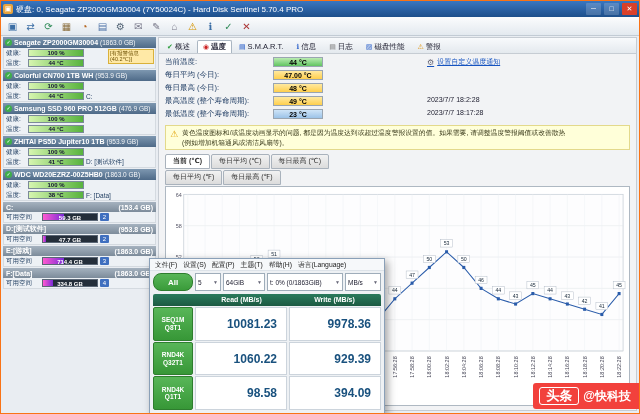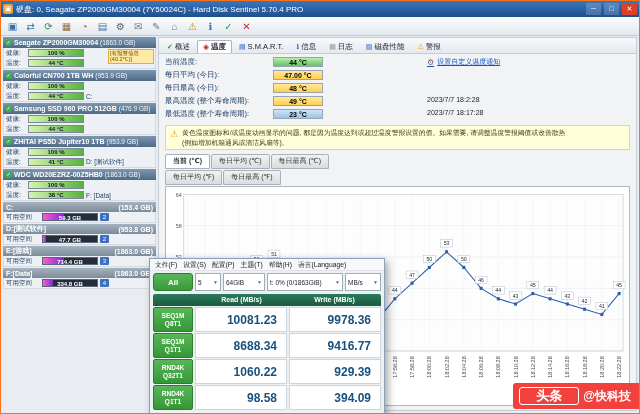--- a/index.html
+++ b/index.html
@@ -93,42 +93,42 @@
   .cdm-title { height:15px; background:linear-gradient(#f8fafc,#dce4ec); display:flex; align-items:center;
     gap:3px; padding:0 3px; border-bottom:1px solid #c2ccd6; flex:none; }
   .cdm-app-icon { width:9px; height:9px; background:#2d7dd2; border-radius:2px; flex:none; }
   .cdm-title-text { flex:1; font-size:7.5px; color:#222; white-space:nowrap; overflow:hidden; }
   .cdm-btn { width:14px; height:11px; text-align:center; font-size:6px; line-height:11px; color:#444; flex:none; }
   .cdm-menu { height:12px; display:flex; align-items:center; padding:0 2px; background:#f6f8fa;
     border-bottom:1px solid #dde3e9; flex:none; }
   .cdm-menu span { font-size:6.8px; color:#222; padding:0 3px; white-space:nowrap; }
   .cdm-controls { display:flex; gap:2px; padding:2px 3px; flex:none; }
   .cdm-all { width:40px; height:18px; background:linear-gradient(#58b658,#3a9b3a); border:1px solid #2e7d2e;
-    border-radius:3px; color:#fff; font-weight:bold; font-size:8px; text-align:center; line-height:17px; flex:none; }
+    border-radius:8px; color:#fff; font-weight:bold; font-size:8px; text-align:center; line-height:17px; flex:none; }
   .cdm-select { height:18px; background:#fff; border:1px solid #9fadba; display:flex; align-items:center;
     justify-content:space-between; padding:0 2px; font-size:6.5px; color:#223; white-space:nowrap; overflow:hidden; }
   .cdm-arrow { font-size:5px; color:#667; margin-left:2px; }
   .s1 { width:26px; flex:none; } .s2 { width:42px; flex:none; } .s3 { flex:1; min-width:0; } .s4 { width:36px; flex:none; }
   .cdm-header { display:flex; height:12px; margin:1px 3px 0; background:linear-gradient(#2a7a5c,#1c5a42);
     color:#fff; border-radius:2px 2px 0 0; flex:none; }
   .cdm-header .hspace { width:42px; flex:none; }
   .cdm-header .hcell { flex:1; text-align:center; font-size:7px; font-weight:bold; line-height:12px; }
   .cdm-grid { flex:1; display:flex; flex-direction:column; gap:1px; padding:1px 3px 3px; min-height:0; }
   .cdm-row { flex:1; display:flex; gap:2px; min-height:0; }
   .cdm-test { width:40px; flex:none; background:linear-gradient(#58b658,#379737); border:1px solid #2e7d2e;
     border-radius:2px; color:#fff; font-size:6.5px; font-weight:bold; display:flex; flex-direction:column;
     align-items:center; justify-content:center; line-height:1.15; }
   .cdm-cell { flex:1; background:#fff; border:1px solid #ccd4dc; display:flex; align-items:center;
     justify-content:flex-end; padding-right:9px; font-size:12px; font-weight:bold; color:#19517e; }
 
   
   .watermark { position:absolute; right:0; bottom:4px; height:26px; background:#f2413c; display:flex;
     align-items:center; gap:4px; padding:0 8px 0 6px; border-radius:3px 0 0 3px; z-index:30; }
   .wm-brand { color:#fff; font-weight:bold; font-size:13px; border:1.5px solid #fff; border-radius:3px;
-    padding:0 16px; line-height:16px; }
+    padding:0 6px; line-height:16px; }
   .wm-handle { color:#fff; font-size:12px; font-weight:bold; }
 </style>
 </head>
 <body>
 
 <div class="window">
 
   <div class="titlebar">
     <span class="app-icon">▣</span>
     <span class="title-text">硬盘: 0, Seagate ZP2000GM30004 (7Y50024C) - Hard Disk Sentinel 5.70.4 PRO</span>
@@ -585,28 +585,20 @@
       <div class="cdm-row">
         <span class="cdm-test">
             <span>SEQ1M</span>
             <span>Q8T1</span>
           </span>
         <span class="cdm-cell">10081.23</span>
         <span class="cdm-cell">9978.36</span>
       </div>
       <div class="cdm-row">
         <span class="cdm-test">
-            <span>SEQ1M</span>
-            <span>Q1T1</span>
-          </span>
-        <span class="cdm-cell">8688.34</span>
-        <span class="cdm-cell">9416.77</span>
-      </div>
-      <div class="cdm-row">
-        <span class="cdm-test">
             <span>RND4K</span>
             <span>Q32T1</span>
           </span>
         <span class="cdm-cell">1060.22</span>
         <span class="cdm-cell">929.39</span>
       </div>
       <div class="cdm-row">
         <span class="cdm-test">
             <span>RND4K</span>
             <span>Q1T1</span>

